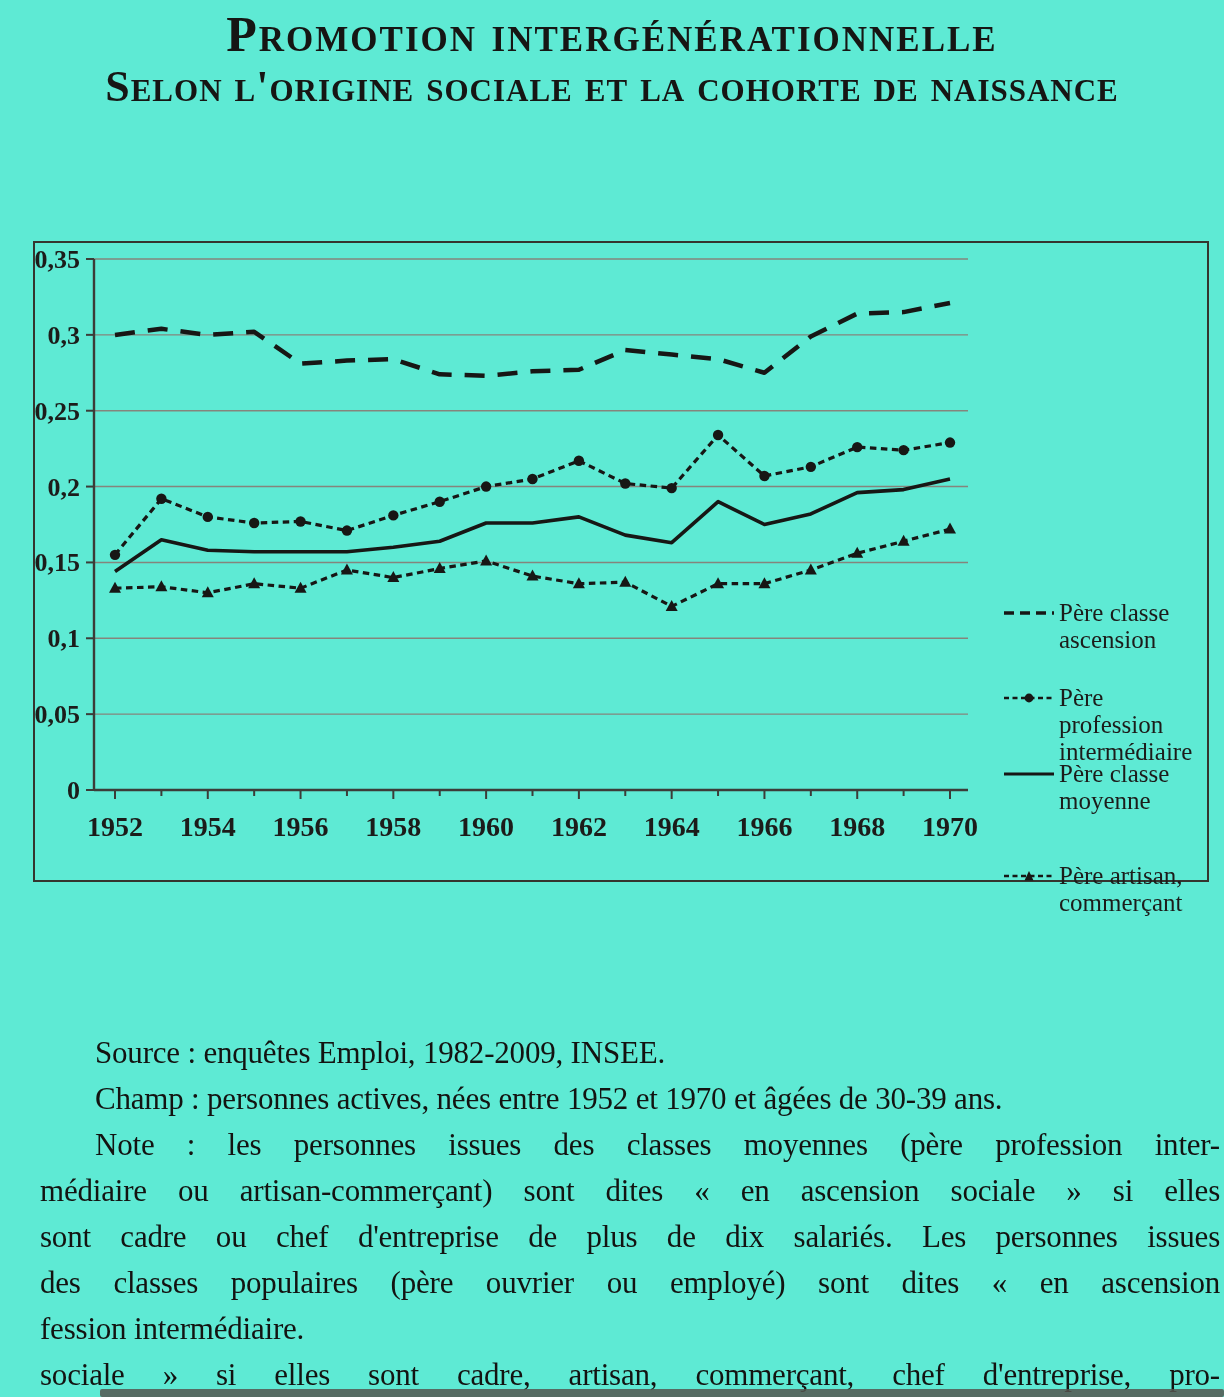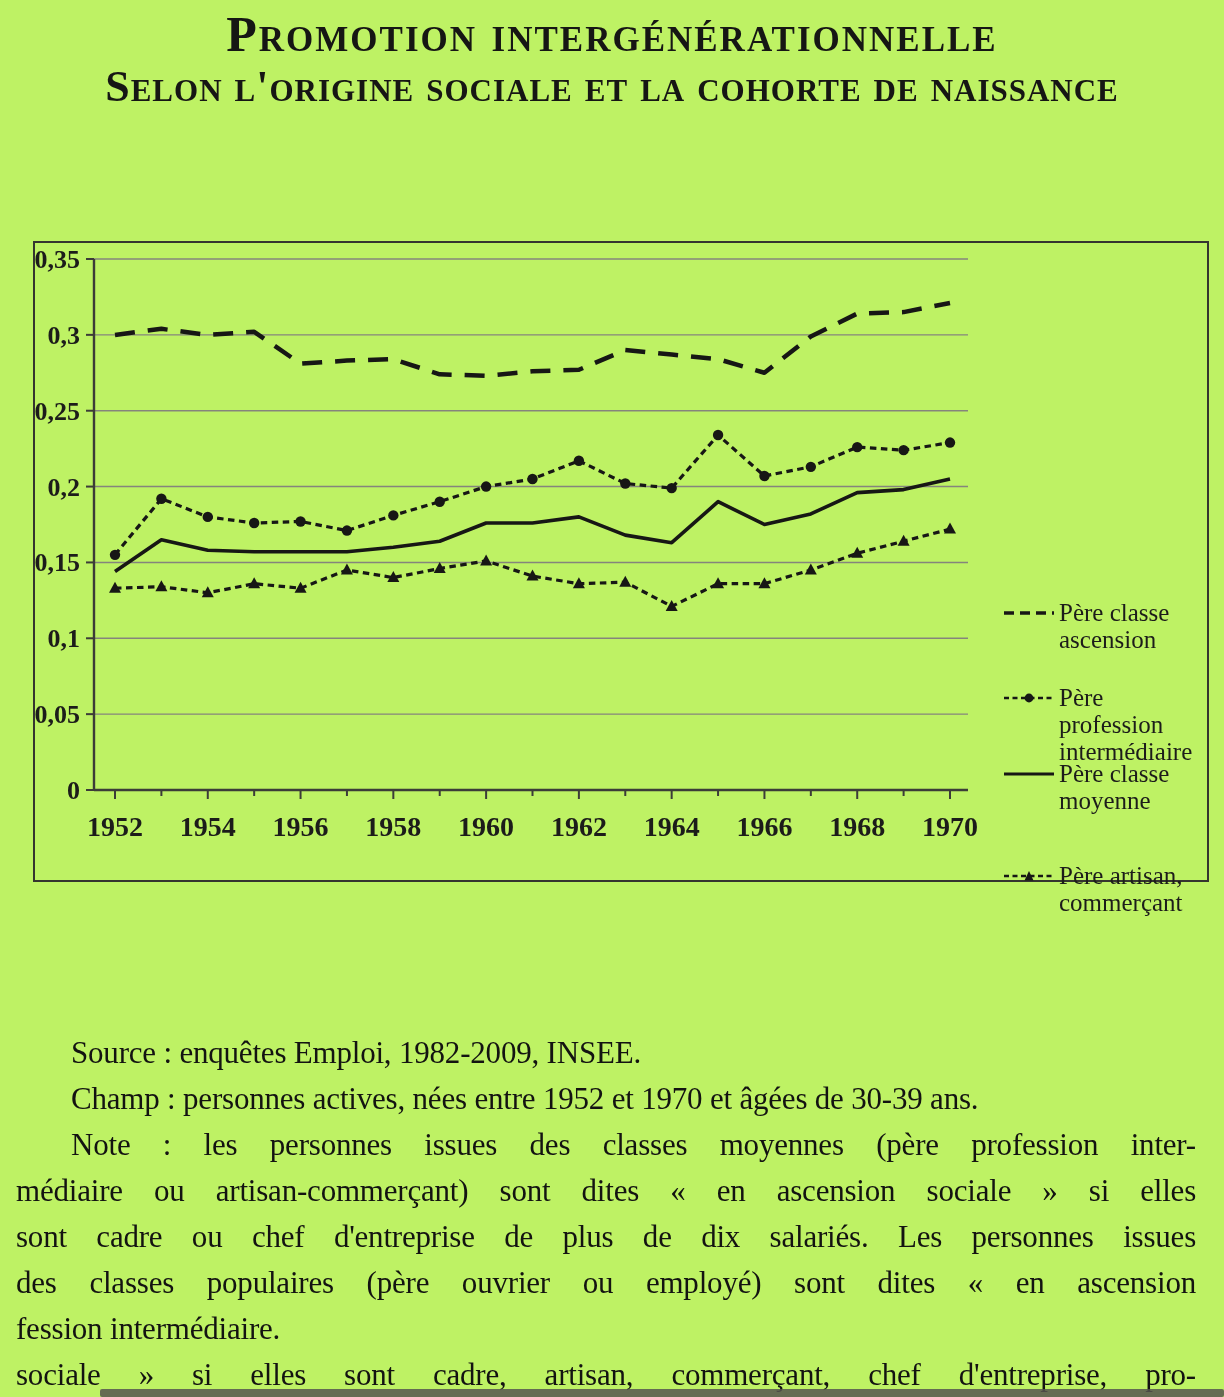--- a/index.html
+++ b/index.html
@@ -1,18 +1,18 @@
 <!DOCTYPE html>
 <html lang="fr"><head>
 <meta charset="utf-8">
 <style>
   html,body{margin:0;padding:0;background:#e8e8e4;}
   .page{
     position:relative;width:1224px;height:1397px;margin:0 auto;
-    background:#bef264;overflow:hidden;
+    background:#5eead4;overflow:hidden;
     font-family:"Liberation Serif","DejaVu Serif",serif;color:#1a1a18;
   }
   .title-block{position:absolute;top:6px;left:0;width:100%;text-align:center;}
   .title-line1{
     font-size:50px;line-height:56px;font-weight:600;
     font-variant:small-caps;letter-spacing:2px;color:#161614;
   }
   .title-line2{
     font-size:44px;line-height:50px;font-weight:600;
     font-variant:small-caps;letter-spacing:1px;color:#161614;
@@ -21,21 +21,21 @@
     position:absolute;left:33px;top:241px;width:1172px;height:637px;
     border:2px solid #35352f;background:transparent;
   }
   .chart-plot{position:absolute;left:0;top:0;width:1172px;height:637px;}
   .tick-label-y{font:700 26px "Liberation Serif",serif;fill:#1c1c1a;}
   .tick-label-x{font:700 28px "Liberation Serif",serif;fill:#1c1c1a;}
   .legend{position:absolute;left:968px;top:356px;width:200px;}
   .legend-item{position:absolute;left:0;display:flex;align-items:flex-start;}
   .legend-sample{width:52px;height:16px;flex:0 0 52px;margin-top:6px;margin-right:4px;}
   .legend-label{font-size:25px;line-height:27px;font-weight:400;color:#1c1c1a;white-space:nowrap;}
-  .caption{position:absolute;left:16px;top:1030px;width:1180px;}
+  .caption{position:absolute;left:40px;top:1030px;width:1180px;}
   .cap-line{font-size:31px;line-height:46px;letter-spacing:-0.2px;white-space:normal;color:#131311;}
   .cap-line.indent{text-indent:55px;}
   .cap-line.just{text-align:justify;text-align-last:justify;}
   .scan-bar{position:absolute;left:100px;right:0;top:1389px;height:8px;background:#55554f;opacity:.85;border-radius:2px;}
 </style>
 </head>
 <body>
 
 <div class="page">
 

